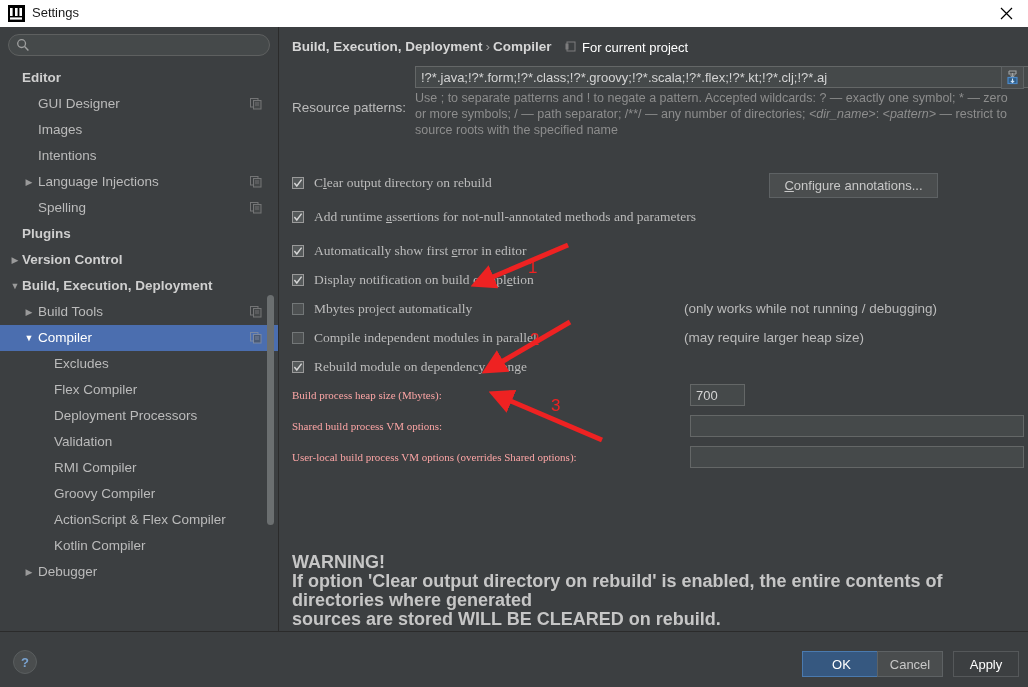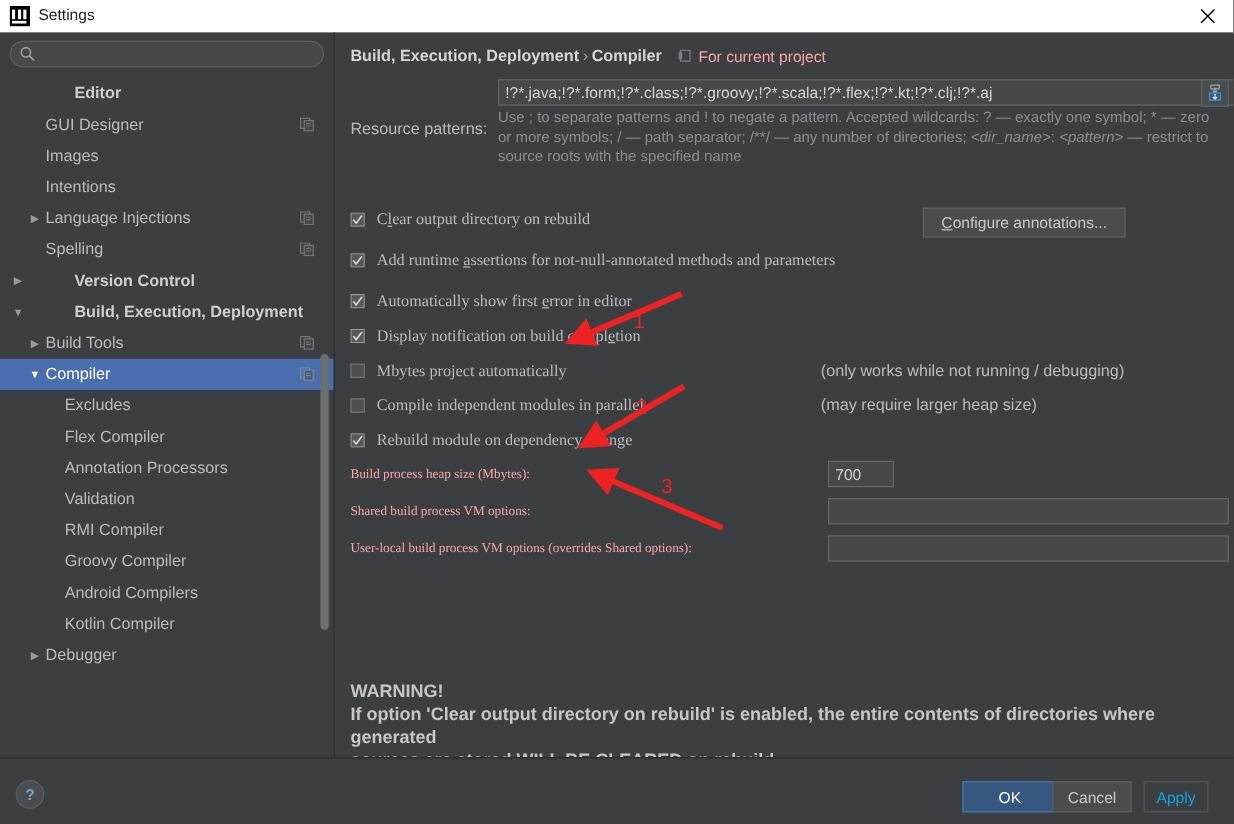--- a/index.html
+++ b/index.html
@@ -49,21 +49,21 @@
     position:relative;height:26px;line-height:26px;
     white-space:nowrap;cursor:pointer;color:#bbbbbb;font-size:13.5px;
   }
   .row.sel{background:#4b6eaf;color:#ffffff;}
   .row .arrow{
     position:absolute;width:14px;height:26px;text-align:center;
     font-size:9px;color:#9a9a9a;line-height:26px;
   }
   .row.sel .arrow{color:#ffffff;}
   .row .lbl{position:absolute;}
-  .row.bold .lbl{font-weight:bold;color:#cfcfcf;margin-left:40px;}
+  .row.bold .lbl{font-weight:bold;color:#cfcfcf;}
   .copyicon{
     position:absolute;right:16px;top:7px;width:12px;height:12px;opacity:.6;
   }
   .sb-track{
     position:absolute;right:4px;top:0;width:7px;height:604px;background:transparent;
   }
   .sb-thumb{
     position:absolute;right:4px;top:268px;width:7px;height:230px;
     background:#6b6f70;border-radius:4px;cursor:pointer;
   }
@@ -72,21 +72,21 @@
   .main{
     position:absolute;left:279px;top:27px;width:749px;height:604px;
     background:#3c3f41;overflow:hidden;
   }
   .breadcrumb{
     position:absolute;left:13px;top:12px;font-size:13.5px;font-weight:bold;color:#d6d6d6;
     white-space:nowrap;
   }
   .bc-sep{font-weight:normal;color:#9a9a9a;padding:0 3px;}
   .bc-proj{
-    position:absolute;left:303px;top:13px;font-size:13px;color:#fca5a5;font-weight:normal;
+    position:absolute;left:303px;top:13px;font-size:13px;color:#ffffff;font-weight:normal;
     white-space:nowrap;
   }
   .proj-icon{
     position:absolute;left:286px;top:14px;width:12px;height:12px;opacity:.8;
   }
 
   .lbl-res{position:absolute;left:13px;top:45px;font-size:13.5px;color:#bbbbbb;margin-top:28px;}
   .res-field{
     position:absolute;left:136px;top:39px;width:706px;height:22px;
     background:#45494a;border:1px solid #646767;box-sizing:border-box;
@@ -123,22 +123,22 @@
   }
 
   .flabel{position:absolute;font-size:11px;color:#fca5a5;white-space:nowrap;font-family:Liberation Serif, serif;}
   .tfield{
     position:absolute;background:#45494a;border:1px solid #646767;box-sizing:border-box;
     height:22px;padding:2px 5px;font-size:13px;color:#d4d4d4;line-height:18px;
     white-space:nowrap;overflow:hidden;
   }
 
   .warning{
-    position:absolute;left:13px;top:540px;width:720px;
-    font-size:15px;font-weight:bold;color:#c6c6c6;line-height:19px;
+    position:absolute;left:13px;top:526px;width:720px;
+    font-size:18px;font-weight:bold;color:#c6c6c6;line-height:19px;
   }
 
   
   .anno{position:absolute;left:0;top:0;width:1028px;height:687px;pointer-events:none;}
   .anno-num{
     position:absolute;color:#ee2222;font-size:17px;
     font-family:"Liberation Sans",sans-serif;
   }
 
   
@@ -151,21 +151,21 @@
     background:#4a4d4e;border:1px solid #5a5e5f;color:#7aa3d0;font-size:13px;
     display:flex;align-items:center;justify-content:center;cursor:pointer;font-weight:bold;
   }
   .dbtn{
     position:absolute;top:19px;height:26px;box-sizing:border-box;
     display:flex;align-items:center;justify-content:center;
     font-size:13px;cursor:pointer;
   }
   .dbtn.ok{left:802px;width:79px;background:#365880;border:1px solid #4a7aaf;color:#ffffff;}
   .dbtn.cancel{left:877px;width:66px;background:#4a4d4e;border:1px solid #5e6264;color:#c8c8c8;}
-  .dbtn.apply{left:953px;width:54px;background:#3c3f41;border:1px solid #55585a;color:#0ea5e9;}
+  .dbtn.apply{left:953px;width:66px;background:#3c3f41;border:1px solid #55585a;color:#ffffff;}
 </style>
 </head>
 <body>
 
 <div class="window">
 
   <div class="titlebar">
     <svg class="title-icon" viewBox="0 0 17 17">
       <rect x="0" y="0" width="17" height="17" fill="#000"></rect>
       <rect x="2" y="3" width="2.6" height="8" fill="#fff"></rect>
@@ -218,20 +218,23 @@
         </div>
         <div class="row">
           <span class="lbl" style="left:38px">Spelling</span>
           <svg class="copyicon" viewBox="0 0 12 12">
             <rect x="0.5" y="0.5" width="7.5" height="8.5" stroke="#9a9a9a" stroke-width="1" fill="none"></rect>
             <rect x="3.5" y="2.5" width="7.5" height="8.5" stroke="#9a9a9a" stroke-width="1" fill="#4a4d4e"></rect>
             <path d="M5 5h4 M5 7h4" stroke="#9a9a9a" stroke-width="0.9"></path>
           </svg>
         </div>
         <div class="row bold">
+          <span class="lbl" style="left:22px">Plugins</span>
+        </div>
+        <div class="row bold">
           <span class="arrow" style="left:8px">▶</span>
           <span class="lbl" style="left:22px">Version Control</span>
         </div>
         <div class="row bold">
           <span class="arrow" style="left:8px">▼</span>
           <span class="lbl" style="left:22px">Build, Execution, Deployment</span>
         </div>
         <div class="row">
           <span class="arrow" style="left:22px">▶</span>
           <span class="lbl" style="left:38px">Build Tools</span>
@@ -250,33 +253,33 @@
             <path d="M5 5h4 M5 7h4" stroke="#9a9a9a" stroke-width="0.9"></path>
           </svg>
         </div>
         <div class="row">
           <span class="lbl" style="left:54px">Excludes</span>
         </div>
         <div class="row">
           <span class="lbl" style="left:54px">Flex Compiler</span>
         </div>
         <div class="row">
-          <span class="lbl" style="left:54px">Annotation Processors</span>
+          <span class="lbl" style="left:54px">Deployment Processors</span>
         </div>
         <div class="row">
           <span class="lbl" style="left:54px">Validation</span>
         </div>
         <div class="row">
           <span class="lbl" style="left:54px">RMI Compiler</span>
         </div>
         <div class="row">
           <span class="lbl" style="left:54px">Groovy Compiler</span>
         </div>
         <div class="row">
-          <span class="lbl" style="left:54px">Android Compilers</span>
+          <span class="lbl" style="left:54px">ActionScript &amp; Flex Compiler</span>
         </div>
         <div class="row">
           <span class="lbl" style="left:54px">Kotlin Compiler</span>
         </div>
         <div class="row">
           <span class="arrow" style="left:22px">▶</span>
           <span class="lbl" style="left:38px">Debugger</span>
         </div>
       </div>
     <div class="sb-track"></div>

